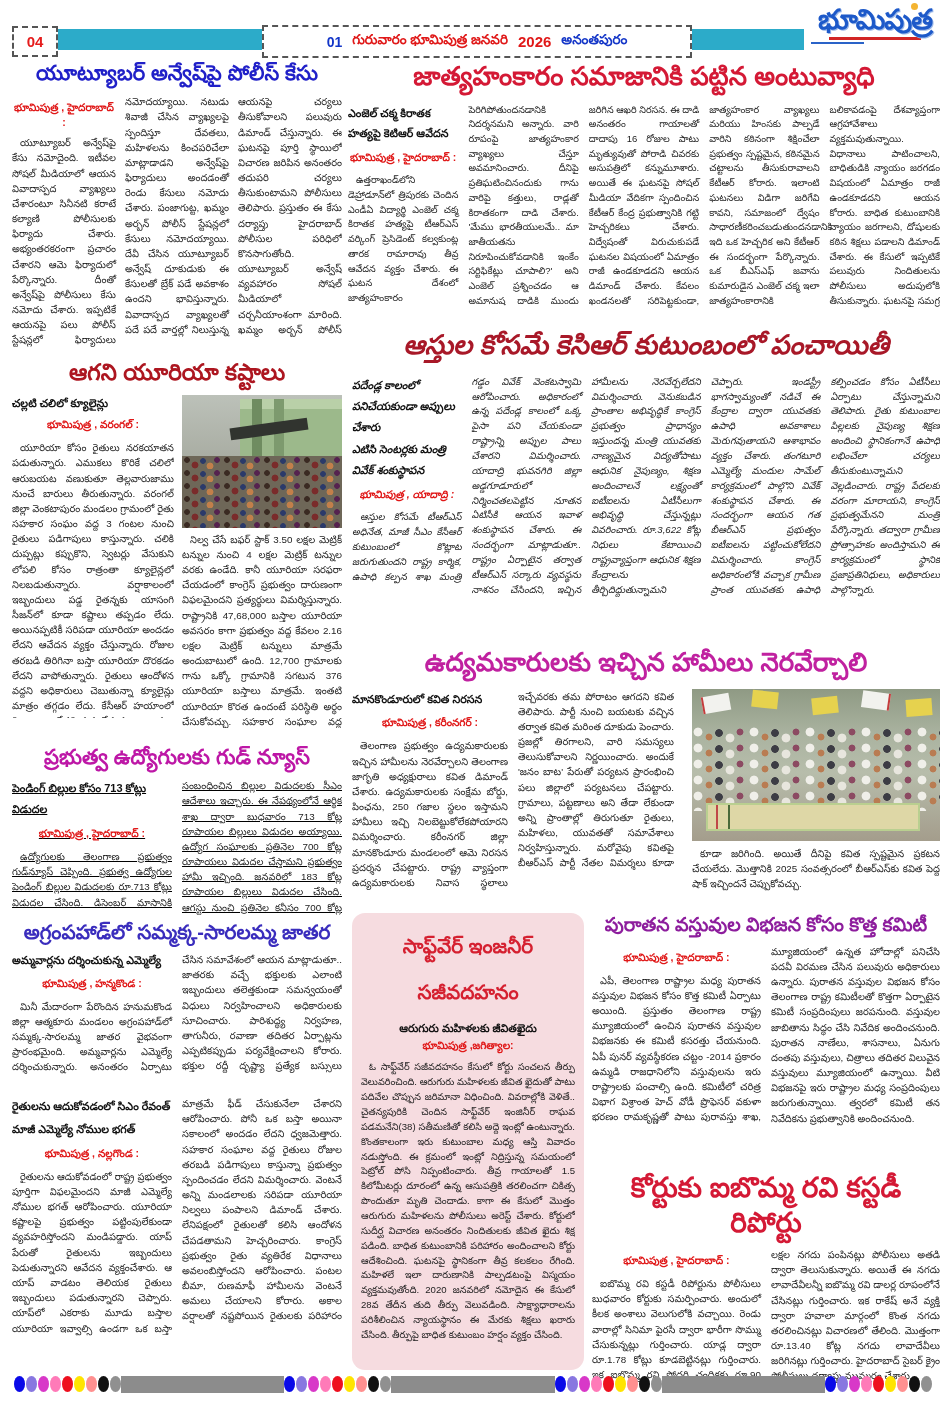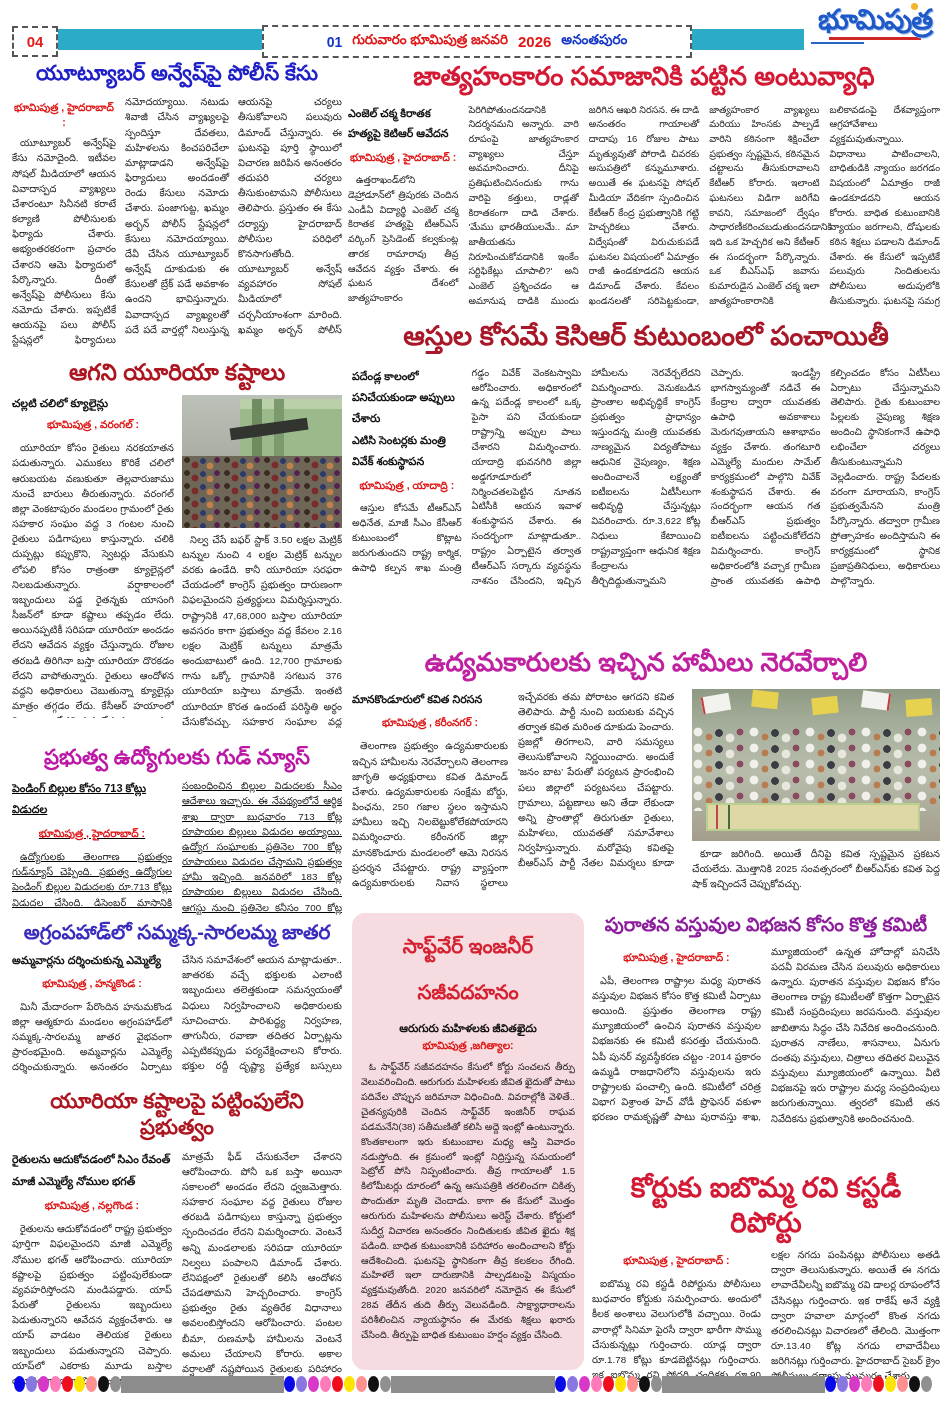--- a/index.html
+++ b/index.html
@@ -103,21 +103,21 @@
 
   <div class="abs" style="left:348px;top:60px;width:592px;">
     <div class="headline" style="color:#d41935;font-size:26px;">జాత్యహంకారం సమాజానికి పట్టిన అంటువ్యాధి</div>
     <div class="cols5" style="margin-top:10px;height:212px;font-size:9.5px;">
       <div class="subhead">ఎంజెల్ చక్మ కిరాతక హత్యపై కెటిఆర్ ఆవేదన</div>
       <div class="byline">భూమిపుత్ర , హైదరాబాద్ :</div>
       <div class="bodytext" style="font-size:9.5px;">ఉత్తరాఖండ్‌లోని డెహ్రాడూన్‌లో త్రిపురకు చెందిన ఎండీఏ విద్యార్థి ఎంజెల్ చక్మ కిరాతక హత్యపై టీఆర్ఎస్ వర్కింగ్ ప్రెసిడెంట్ కల్వకుంట్ల తారక రామారావు తీవ్ర ఆవేదన వ్యక్తం చేశారు. ఈ ఘటన దేశంలో జాత్యహంకారం పెరిగిపోతుందనడానికి నిదర్శనమని అన్నారు. వారి రూపంపై జాత్యహంకార వ్యాఖ్యలు చేస్తూ అవమానించారు. దీనిపై ప్రతిఘటించినందుకు గాను వారిపై కత్తులు, రాడ్లతో కిరాతకంగా దాడి చేశారు. 'మేము భారతీయులమే.. మా జాతీయతను నిరూపించుకోవడానికి ఇంకేం సర్టిఫికేట్లు చూపాలి?' అని ఎంజెల్ ప్రశ్నించడం ఆ అమానుష దాడికి ముందు జరిగిన ఆఖరి నిరసన. ఈ దాడి అనంతరం గాయాలతో దాదాపు 16 రోజుల పాటు మృత్యువుతో పోరాడి చివరకు అసుపత్రిలో కన్నుమూశారు. అయితే ఈ ఘటనపై సోషల్ మీడియా వేదికగా స్పందించిన కేటీఆర్ కేంద్ర ప్రభుత్వానికి గట్టి హెచ్చరికలు చేశారు. విద్వేషంతో విరుచుకుపడే ఘటనల విషయంలో ఏమాత్రం రాజీ ఉండకూడదని ఆయన డిమాండ్ చేశారు. కేవలం ఖండనలతో సరిపెట్టకుండా, జాత్యహంకార వ్యాఖ్యలు మరియు హింసకు పాల్పడే వారిని కఠినంగా శిక్షించేలా ప్రభుత్వం స్పష్టమైన, కఠినమైన చట్టాలను తీసుకురావాలని కేటీఆర్ కోరారు. ఇలాంటి ఘటనలు విడిగా జరిగేవి కావని, సమాజంలో ద్వేషం సాధారణీకరించబడుతుందనడానికి ఇది ఒక హెచ్చరిక అని కేటీఆర్ ఈ సందర్భంగా పేర్కొన్నారు. ఒక బీఎస్ఎఫ్ జవాను కుమారుడైన ఎంజెల్ చక్మ ఇలా జాత్యహంకారానికి బలికావడంపై దేశవ్యాప్తంగా ఆగ్రహావేశాలు వ్యక్తమవుతున్నాయి. విధానాలు పాటించాలని, బాధితుడికి న్యాయం జరగడం విషయంలో ఏమాత్రం రాజీ ఉండకూడదని ఆయన కోరారు. బాధిత కుటుంబానికి న్యాయం జరగాలని, దోషులకు కఠిన శిక్షలు పడాలని డిమాండ్ చేశారు. ఈ కేసులో ఇప్పటికే పలువురు నిందితులను పోలీసులు అదుపులోకి తీసుకున్నారు. ఘటనపై సమగ్ర దర్యాప్తు జరపాలని ఆయన కోరారు.</div>
     </div>
   </div>
 
-  <div class="abs" style="left:352px;top:320px;width:588px;">
+  <div class="abs" style="left:352px;top:329px;width:588px;font-style:italic;">
     <div class="headline" style="color:#a81828;font-size:27px;">ఆస్తుల కోసమే కెసిఆర్ కుటుంబంలో పంచాయితీ</div>
     <div class="cols5" style="margin-top:12px;height:252px;font-size:9.6px;">
       <div class="subhead">పదేండ్ల కాలంలో పనిచేయకుండా అప్పులు చేశారు</div>
       <div class="subhead">ఎటిసి సెంటర్లకు మంత్రి వివేక్ శంకుస్థాపన</div>
       <div class="byline">భూమిపుత్ర , యాదాద్రి :</div>
       <div class="bodytext" style="font-size:9.6px;">ఆస్తుల కోసమే టీఆర్ఎస్ అధినేత, మాజీ సీఎం కేసీఆర్ కుటుంబంలో కొట్లాట జరుగుతుందని రాష్ట్ర కార్మిక, ఉపాధి కల్పన శాఖ మంత్రి గడ్డం వివేక్ వెంకటస్వామి ఆరోపించారు. అధికారంలో ఉన్న పదేండ్ల కాలంలో ఒక్క పైసా పని చేయకుండా రాష్ట్రాన్ని అప్పుల పాలు చేశారని విమర్శించారు. యాదాద్రి భువనగిరి జిల్లా అడ్డగూడూరులో నిర్మించతలపెట్టిన నూతన ఏటిసీకి ఆయన ఇవాళ శంకుస్థాపన చేశారు. ఈ సందర్భంగా మాట్లాడుతూ.. రాష్ట్రం ఏర్పాటైన తర్వాత టీఆర్ఎస్ సర్కారు వ్యవస్థను నాశనం చేసిందని, ఇచ్చిన హామీలను నెరవేర్చలేదని విమర్శించారు. వెనుకబడిన ప్రాంతాల అభివృద్ధికే కాంగ్రెస్ ప్రభుత్వం ప్రాధాన్యం ఇస్తుందన్న మంత్రి యువతకు నాణ్యమైన విద్యతోపాటు ఆధునిక నైపుణ్యం, శిక్షణ అందించాలనే లక్ష్యంతో ఐటీఐలను ఏటీసీలుగా అభివృద్ధి చేస్తున్నట్లు వివరించారు. రూ.3,622 కోట్ల నిధులు కేటాయించి రాష్ట్రవ్యాప్తంగా ఆధునిక శిక్షణ కేంద్రాలను తీర్చిదిద్దుతున్నామని చెప్పారు. ఇండస్ట్రీ భాగస్వామ్యంతో నడిచే ఈ కేంద్రాల ద్వారా యువతకు ఉపాధి అవకాశాలు మెరుగవుతాయని ఆశాభావం వ్యక్తం చేశారు. తంగటూరి ఎమ్మెల్యే మందుల సామేల్ కార్యక్రమంలో పాల్గొని వివేక్ శంకుస్థాపన చేశారు. ఈ సందర్భంగా ఆయన గత బీఆర్ఎస్ ప్రభుత్వం ఐటీఐలను పట్టించుకోలేదని విమర్శించారు. కాంగ్రెస్ అధికారంలోకి వచ్చాక గ్రామీణ ప్రాంత యువతకు ఉపాధి కల్పించడం కోసం ఏటీసీలు ఏర్పాటు చేస్తున్నామని తెలిపారు. రైతు కుటుంబాల పిల్లలకు నైపుణ్య శిక్షణ అందించి స్థానికంగానే ఉపాధి లభించేలా చర్యలు తీసుకుంటున్నామని వెల్లడించారు. రాష్ట్ర పేదలకు వరంగా మారాయని, కాంగ్రెస్ ప్రభుత్వమేనని మంత్రి పేర్కొన్నారు. తద్వారా గ్రామీణ ప్రోత్సాహకం అందిస్తామని ఈ కార్యక్రమంలో స్థానిక ప్రజాప్రతినిధులు, అధికారులు పాల్గొన్నారు.</div>
     </div>
   </div>
 
   <div class="abs" style="left:12px;top:358px;width:330px;">
@@ -151,21 +151,20 @@
   <div class="abs" style="left:12px;top:920px;width:330px;">
     <div class="headline" style="color:#3a2dbd;font-size:20px;">అగ్రంపహాడ్‌లో సమ్మక్క-సారలమ్మ జాతర</div>
     <div class="cols2" style="margin-top:7px;height:132px;">
       <div class="subhead" style="line-height:1.6;">అమ్మవార్లను దర్శించుకున్న ఎమ్మెల్యే</div>
       <div class="byline">భూమిపుత్ర , హన్మకొండ :</div>
       <div class="bodytext">మినీ మేదారంగా పేరొందిన హనుమకొండ జిల్లా ఆత్మకూరు మండలం అగ్రంపహాడ్‌లో సమ్మక్క-సారలమ్మ జాతర వైభవంగా ప్రారంభమైంది. అమ్మవార్లను ఎమ్మెల్యే దర్శించుకున్నారు. అనంతరం ఏర్పాటు చేసిన సమావేశంలో ఆయన మాట్లాడుతూ.. జాతరకు వచ్చే భక్తులకు ఎలాంటి ఇబ్బందులు తలెత్తకుండా సమన్వయంతో విధులు నిర్వహించాలని అధికారులకు సూచించారు. పారిశుద్ధ్య నిర్వహణ, తాగునీరు, రవాణా తదితర ఏర్పాట్లను ఎప్పటికప్పుడు పర్యవేక్షించాలని కోరారు. భక్తుల రద్దీ దృష్ట్యా ప్రత్యేక బస్సులు నడపాలని ఆదేశించారు. జాతరకు భారీగా భక్తులు తరలివస్తున్నారు. బందోబస్తు ఏర్పాట్లను పోలీసులు పర్యవేక్షిస్తున్నారు.</div>
     </div>
   </div>
 
   <div class="abs" style="left:12px;top:1088px;width:330px;">
-    <div class="headline" style="color:#ad1620;font-size:21px;">యూరియా కష్టాలపై పట్టింపులేని ప్రభుత్వం</div>
     <div class="cols2" style="margin-top:8px;height:242px;">
       <div class="subhead">రైతులను ఆదుకోవడంలో సిఎం రేవంత్</div>
       <div class="subhead">మాజీ ఎమ్మెల్యే నోముల భగత్</div>
       <div class="byline">భూమిపుత్ర , నల్లగొండ :</div>
       <div class="bodytext">రైతులను ఆదుకోవడంలో రాష్ట్ర ప్రభుత్వం పూర్తిగా విఫలమైందని మాజీ ఎమ్మెల్యే నోముల భగత్ ఆరోపించారు. యూరియా కష్టాలపై ప్రభుత్వం పట్టింపులేకుండా వ్యవహరిస్తోందని మండిపడ్డారు. యాప్ పేరుతో రైతులను ఇబ్బందులు పెడుతున్నారని ఆవేదన వ్యక్తంచేశారు. ఆ యాప్ వాడటం తెలియక రైతులు ఇబ్బందులు పడుతున్నారని చెప్పారు. యాప్‌లో ఎకరాకు మూడు బస్తాల యూరియా ఇవ్వాల్సి ఉండగా ఒక బస్తా మాత్రమే ఫీడ్ చేసుకునేలా చేశారని ఆరోపించారు. పోనీ ఒక బస్తా అయినా సకాలంలో అందడం లేదని ధ్వజమెత్తారు. సహకార సంఘాల వద్ద రైతులు రోజుల తరబడి పడిగాపులు కాస్తున్నా ప్రభుత్వం స్పందించడం లేదని విమర్శించారు. వెంటనే అన్ని మండలాలకు సరిపడా యూరియా నిల్వలు పంపాలని డిమాండ్ చేశారు. లేనిపక్షంలో రైతులతో కలిసి ఆందోళన చేపడతామని హెచ్చరించారు. కాంగ్రెస్ ప్రభుత్వం రైతు వ్యతిరేక విధానాలు అవలంబిస్తోందని ఆరోపించారు. పంటల బీమా, రుణమాఫీ హామీలను వెంటనే అమలు చేయాలని కోరారు. అకాల వర్షాలతో నష్టపోయిన రైతులకు పరిహారం చెల్లించాలని డిమాండ్ చేశారు. రైతు సమస్యలపై పోరాటం కొనసాగిస్తామని స్పష్టం చేశారు.</div>
     </div>
   </div>
 
   <div class="abs" style="left:352px;top:646px;width:588px;">
     <div class="headline" style="color:#c021a0;font-size:26px;">ఉద్యమకారులకు ఇచ్చిన హామీలు నెరవేర్చాలి</div>

